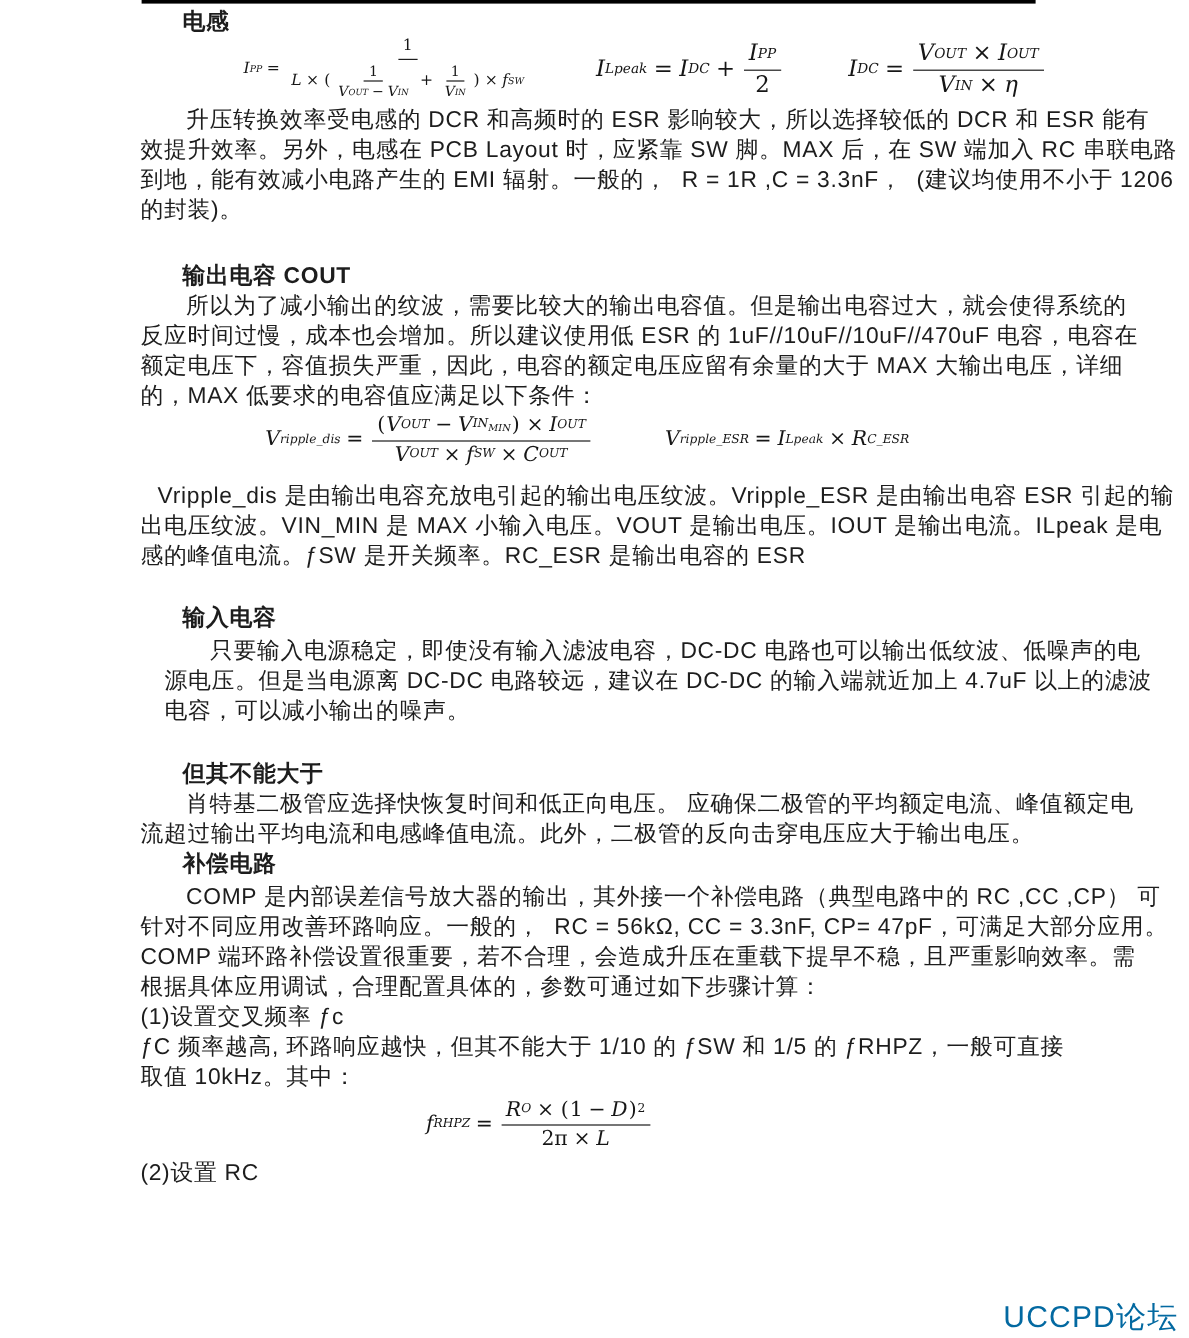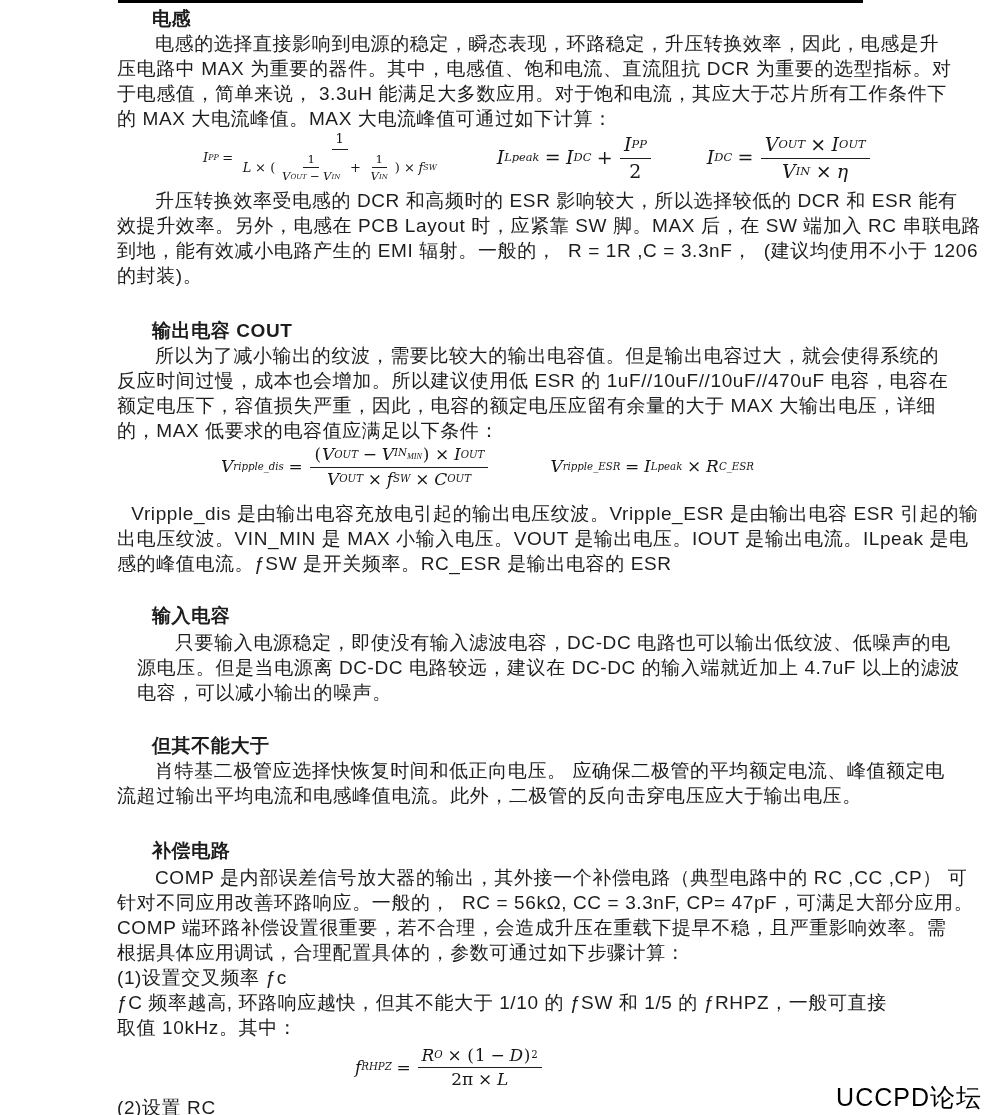--- a/index.html
+++ b/index.html
@@ -21,45 +21,39 @@
   .row3 { height:55px; margin-left:238px; }
   .f-sm { font-size:13px; }
   .f-md { font-size:17px; }
   .f-lg { font-size:19px; }
   .fx { display:inline-flex; align-items:center; white-space:nowrap; line-height:1.25; }
   .fx .mi  { font-style:italic; }
   .fx .mn, .fx .mo, .fx .mp { font-style:normal; }
   .fx .mo  { margin:0 0.28em; }
   .fx .mp  { margin:0 0.05em; }
   .fx sub  { font-size:0.6em; font-style:italic; line-height:1; letter-spacing:0; }
-  .fx sub sub { font-size:0.8em;font-family:Liberation Serif, serif; }
+  .fx sub sub { font-size:0.8em; }
   .fx sup  { font-size:0.6em; font-style:normal; line-height:1; }
   .frac { display:inline-flex; flex-direction:column; align-items:center; margin:0 2px; vertical-align:middle; }
   .frac .num, .frac .den { display:flex; align-items:center; justify-content:center; padding:1px 4px; line-height:1.25; }
   .frac .num { border-bottom:1px solid #1d1d1d; }
   .inner { font-size:0.9em; }
 
   .watermark { position:absolute; right:4px; bottom:1px; font-size:25px; letter-spacing:1px;
                font-family:"Liberation Sans","DejaVu Sans",sans-serif; }
 </style>
 </head>
 <body>
 
 <div class="page">
   <div class="rule-top"></div>
 
   <div class="content">
 
     <div class="heading">电感</div>
-    <div>
-      <div class="line indent">电感的选择直接影响到电源的稳定，瞬态表现，环路稳定，升压转换效率，因此，电感是升</div>
-      <div class="line">压电路中 MAX 为重要的器件。其中，电感值、饱和电流、直流阻抗 DCR 为重要的选型指标。对</div>
-      <div class="line">于电感值，简单来说， 3.3uH 能满足大多数应用。对于饱和电流，其应大于芯片所有工作条件下</div>
-      <div class="line">的 MAX 大电流峰值。MAX 大电流峰值可通过如下计算：</div>
-    </div>
 
     <div class="formula-row row1">
       <span class="fx f-sm">
         <span class="mi">I</span>
           <sub>PP</sub>
         <span class="mo">=</span>
         <span class="frac">
           <span class="num">
               <span class="mn">1</span>
             </span>
@@ -207,21 +201,21 @@
       <div class="line">源电压。但是当电源离 DC-DC 电路较远，建议在 DC-DC 的输入端就近加上 4.7uF 以上的滤波</div>
       <div class="line">电容，可以减小输出的噪声。</div>
     </div>
 
     <div class="heading" style="margin-top:28px;">但其不能大于</div>
     <div>
       <div class="line indent">肖特基二极管应选择快恢复时间和低正向电压。 应确保二极管的平均额定电流、峰值额定电</div>
       <div class="line">流超过输出平均电流和电感峰值电流。此外，二极管的反向击穿电压应大于输出电压。</div>
     </div>
 
-    <div class="heading" style="margin-top:30px;">补偿电路</div>
+    <div class="heading" style="">补偿电路</div>
     <div style="margin-top:2px;">
       <div class="line indent">COMP 是内部误差信号放大器的输出，其外接一个补偿电路（典型电路中的 RC ,CC ,CP） 可</div>
       <div class="line">针对不同应用改善环路响应。一般的，  RC = 56kΩ, CC = 3.3nF, CP= 47pF，可满足大部分应用。</div>
       <div class="line">COMP 端环路补偿设置很重要，若不合理，会造成升压在重载下提早不稳，且严重影响效率。需</div>
       <div class="line">根据具体应用调试，合理配置具体的，参数可通过如下步骤计算：</div>
       <div class="line">(1)设置交叉频率 ƒc</div>
       <div class="line">ƒC 频率越高, 环路响应越快，但其不能大于 1/10 的 ƒSW 和 1/5 的 ƒRHPZ，一般可直接</div>
       <div class="line">取值 10kHz。其中：</div>
     </div>
 
@@ -248,14 +242,14 @@
             <span class="mi">L</span>
           </span>
         </span>
       </span>
     </div>
 
     <div class="line">(2)设置 RC</div>
 
   </div>
 
-  <div class="watermark" style="color: #000000;">UCCPD论坛</div>
+  <div class="watermark" style="color: #0369a1;">UCCPD论坛</div>
 </div>
 
 </body></html>

